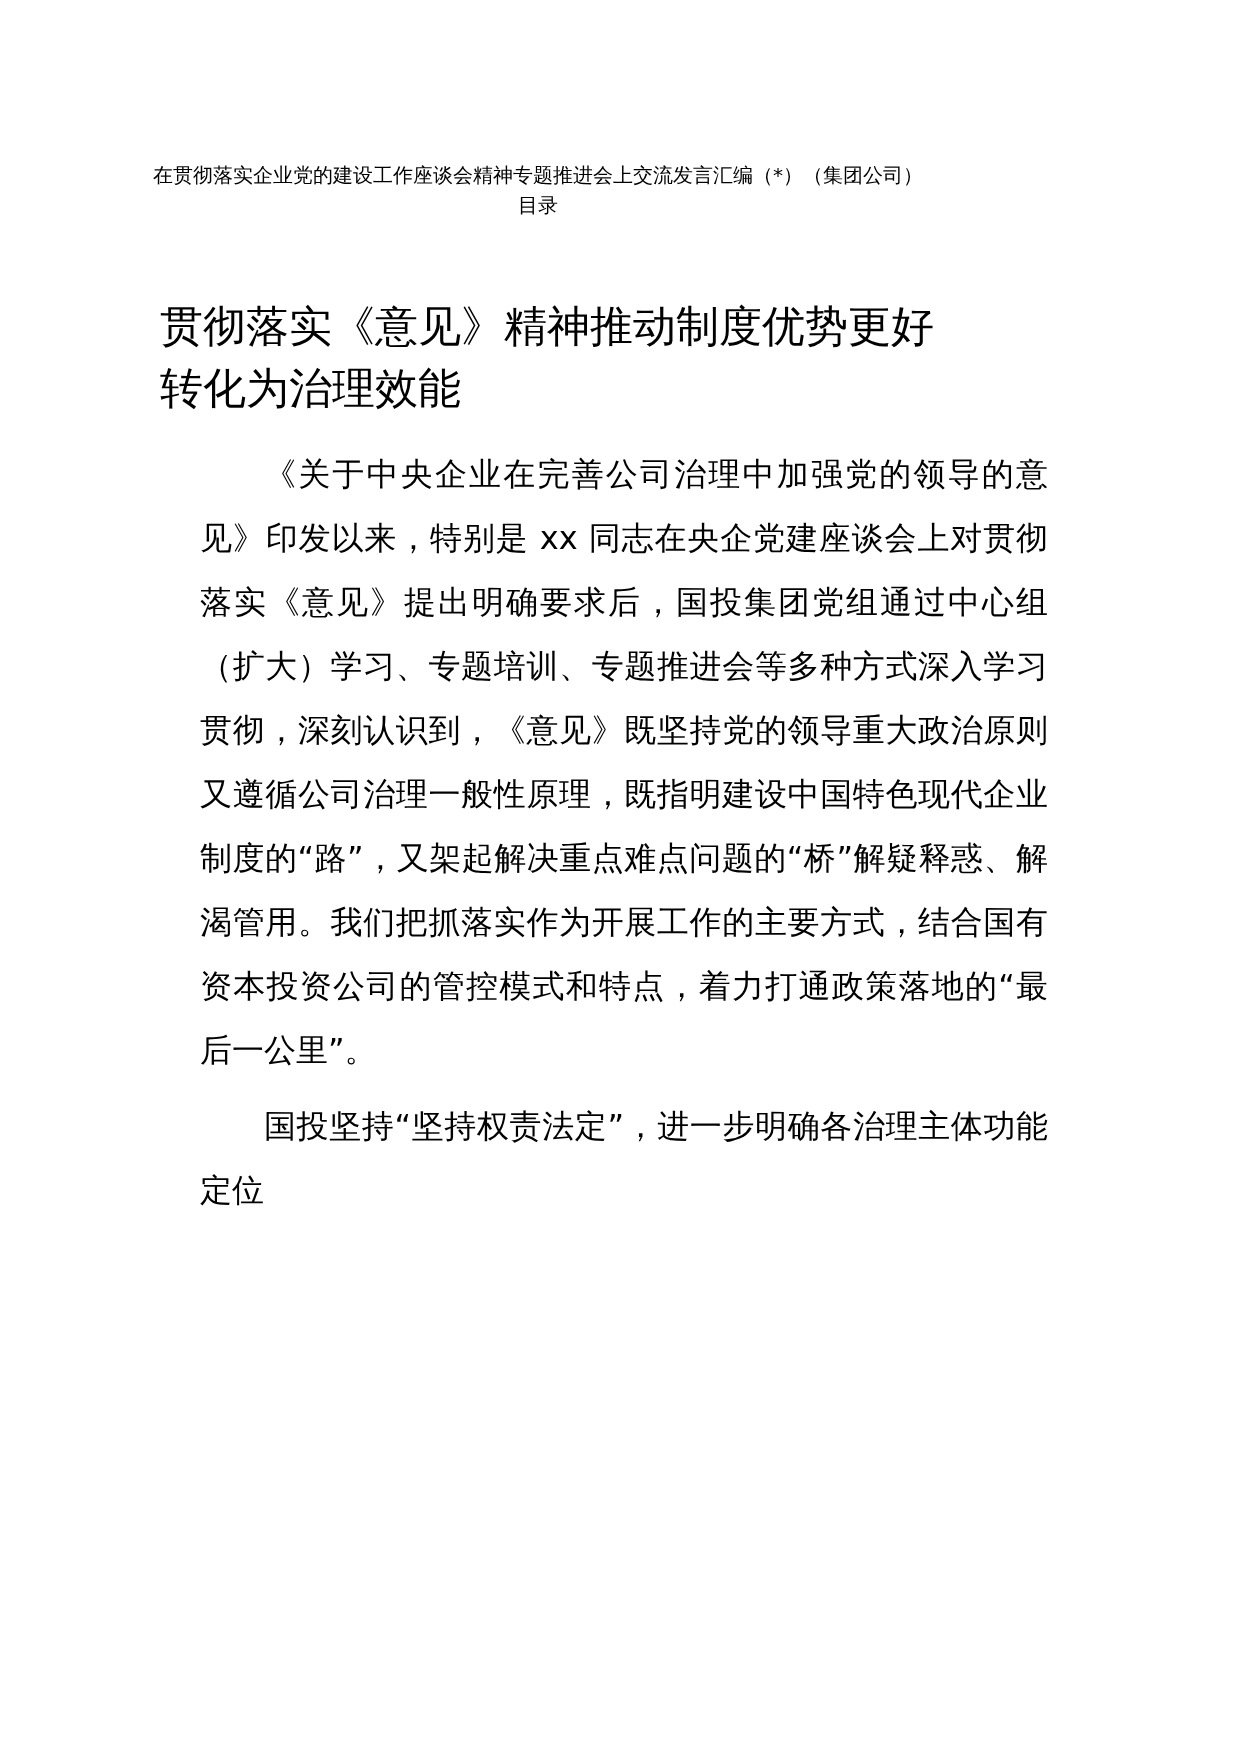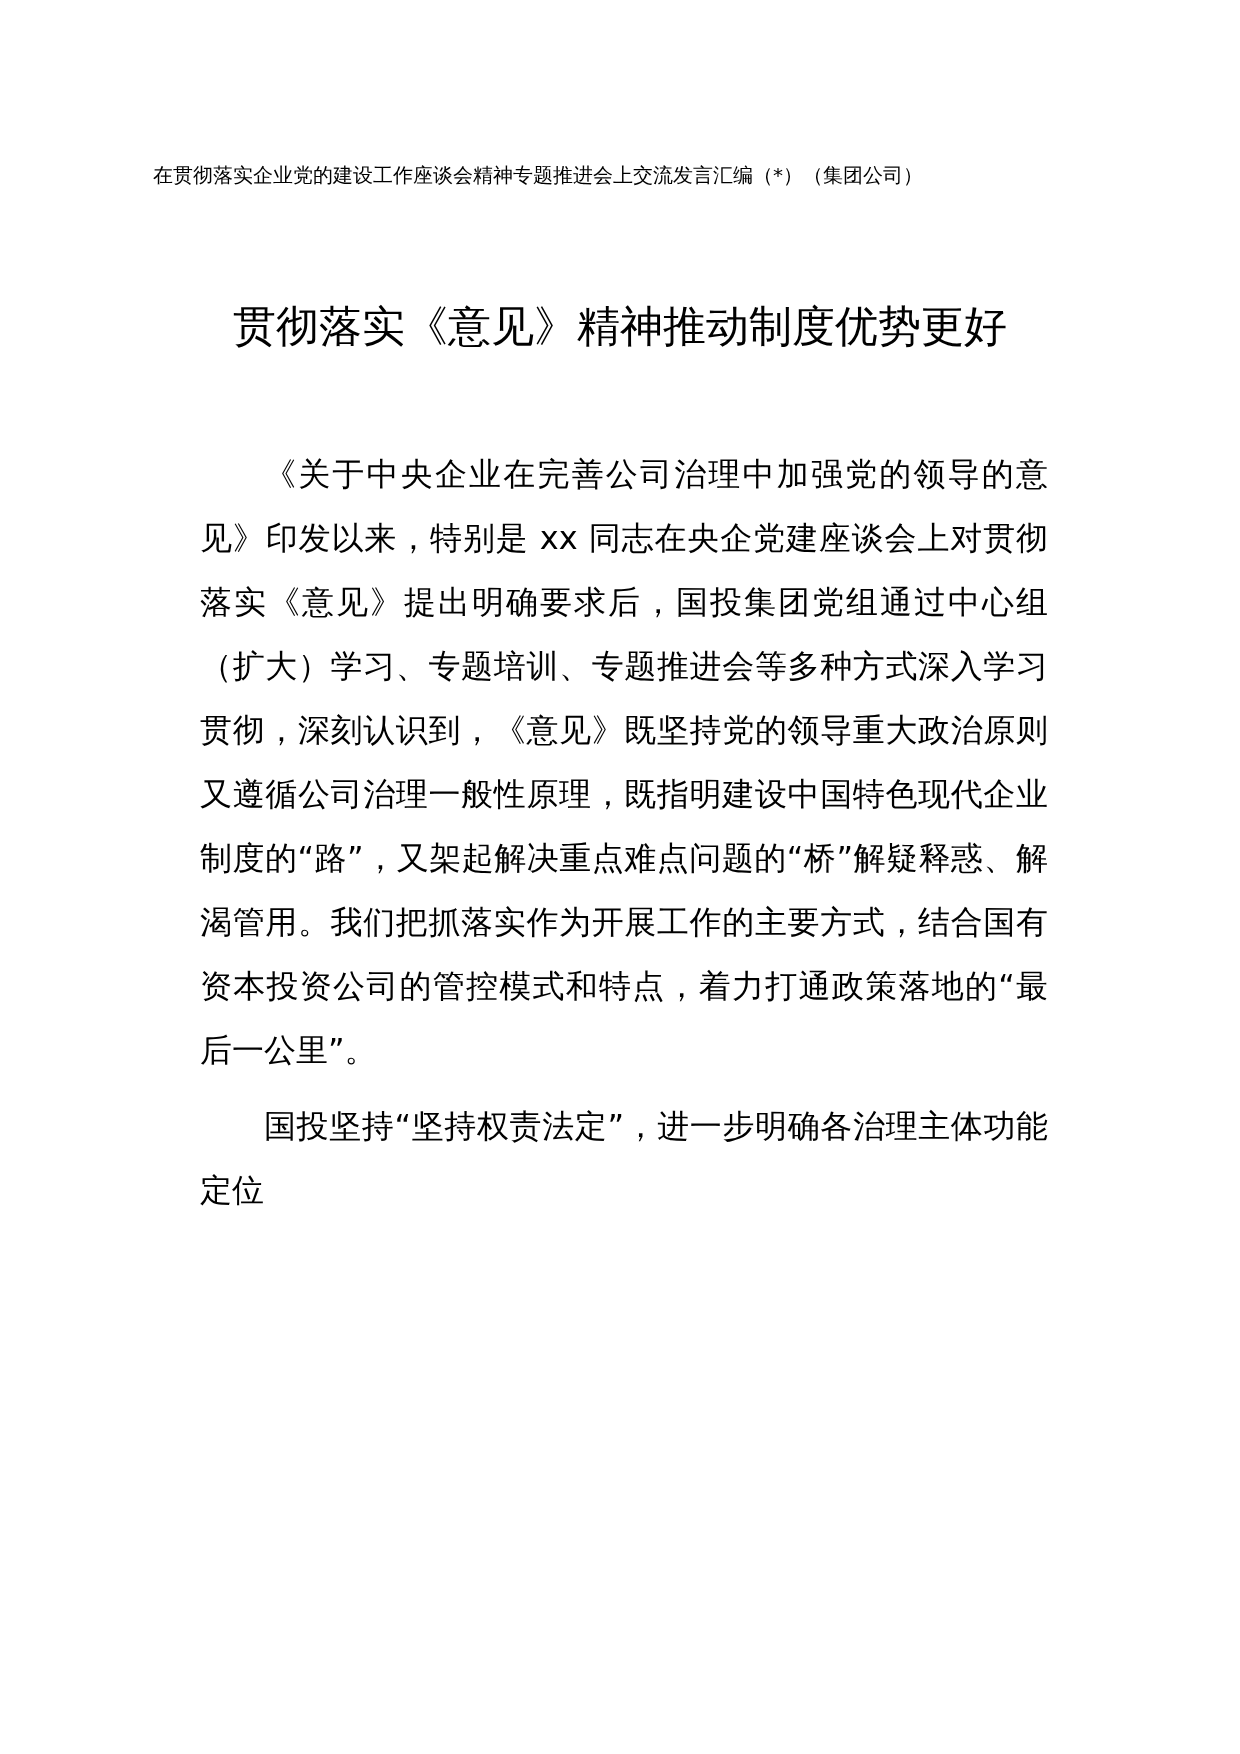--- a/index.html
+++ b/index.html
@@ -6,36 +6,38 @@
     body {
       width: 1240px; height: 1754px; position: relative; overflow: hidden;
       font-family: "DejaVu Sans", "Liberation Sans", sans-serif; color: #000;
     }
     .header {
       position: absolute; top: 160px; left: 0; width: 1076px;
       text-align: center; font-size: 20px; line-height: 30px;
     }
     .title {
       position: absolute; top: 295px; left: 160px; width: 920px;
-      text-align: center; font-size: 43px; line-height: 62px;
+      font-size: 43px; line-height: 62px;
     }
     .body {
       position: absolute; top: 430px; left: 188px; width: 872px;
       font-size: 32px; line-height: 64px; text-align: justify;
     }
     .body p { margin: 12px; }
     .indent { text-indent: 64px; }
   </style>
 </head>
 <body>
 
 <div class="header">
   <div>在贯彻落实企业党的建设工作座谈会精神专题推进会上交流发言汇编（*）（集团公司）</div>
+  <div>目录</div>
 </div>
 
 <div class="title">
   <div>贯彻落实《意见》精神推动制度优势更好</div>
+  <div>转化为治理效能</div>
 </div>
 
 <div class="body">
   <p class="indent">《关于中央企业在完善公司治理中加强党的领导的意见》印发以来，特别是 xx 同志在央企党建座谈会上对贯彻落实《意见》提出明确要求后，国投集团党组通过中心组（扩大）学习、专题培训、专题推进会等多种方式深入学习贯彻，深刻认识到，《意见》既坚持党的领导重大政治原则又遵循公司治理一般性原理，既指明建设中国特色现代企业制度的“路”，又架起解决重点难点问题的“桥”解疑释惑、解渴管用。我们把抓落实作为开展工作的主要方式，结合国有资本投资公司的管控模式和特点，着力打通政策落地的“最后一公里”。</p>
   <p class="indent">国投坚持“坚持权责法定”，进一步明确各治理主体功能定位</p>
 </div>
 
 </body></html>

